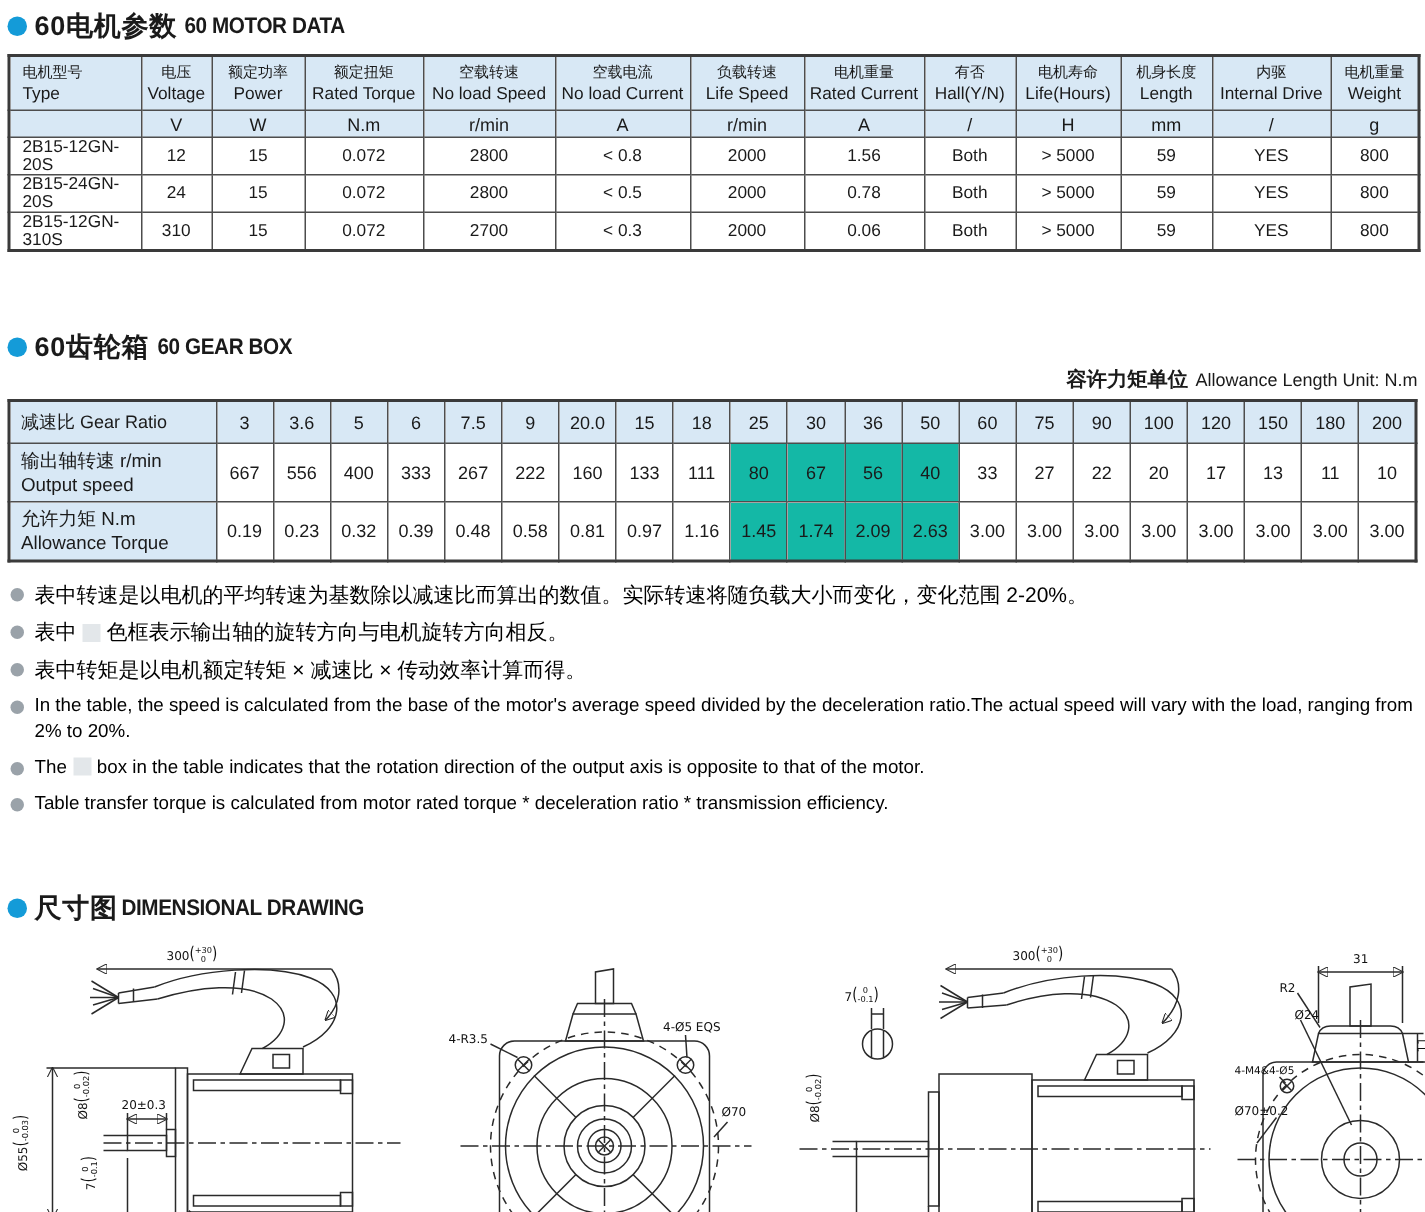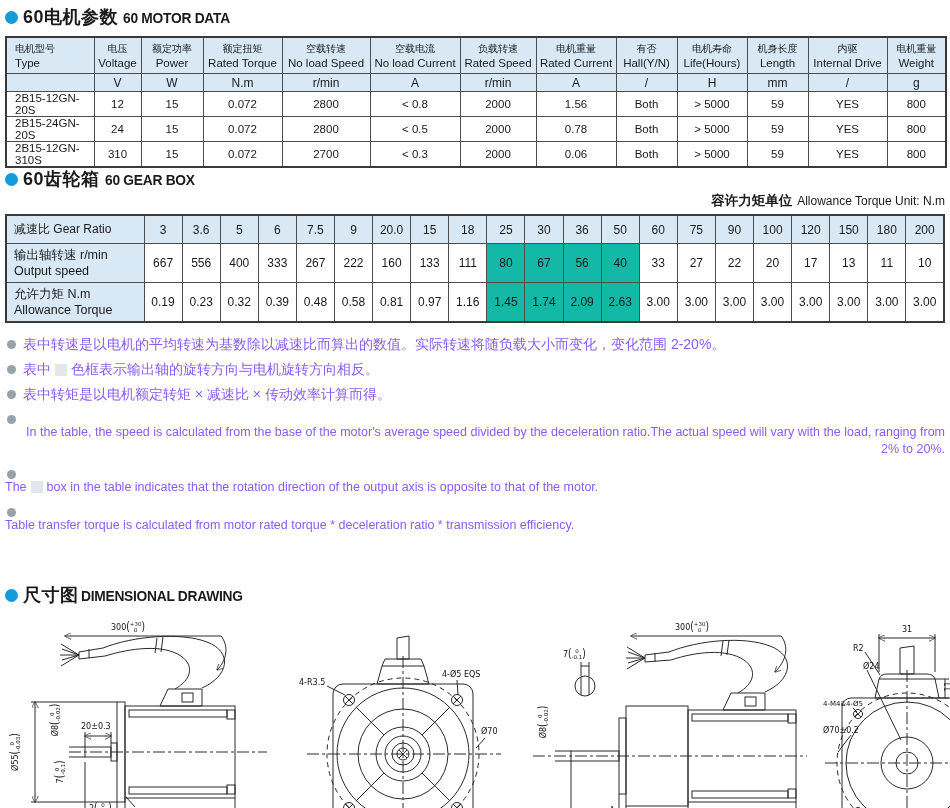--- a/index.html
+++ b/index.html
@@ -25,28 +25,28 @@
   #motor-table .c0{text-align:left;padding-left:8px;}
   #gear-table{margin-top:4px;}
   #gear-table td{font-size:12px;}
   #gear-table .r0 td{height:27px;}
   #gear-table .r1 td,#gear-table .r2 td{height:38px;}
   #gear-table .glabel{text-align:left;padding-left:7px;}
   #gear-table .glabel div{line-height:16px;font-size:12.5px;}
   .unit-note{display:flex;justify-content:flex-end;align-items:baseline;gap:5px;margin-top:32px;height:18px;}
   .unit-note .zh{font-size:13.5px;font-weight:bold;}
   .unit-note .en{font-size:12px;}
-  .gear-gap{}
+  .gear-gap{margin-top:52px;}
 
   
   #notes{list-style:none;margin:12px 0 0 0;padding:0;}
-  #notes li{display:flex;align-items:flex-start;margin:0 0 7px 0;color:#8b5cf6;text-align:right;}
+  #notes li{display:flex;align-items:flex-start;margin:0 0 7px 0;color:#000000;}
   #notes li .note-dot{width:9px;height:9px;border-radius:50%;background:#9aa2a9;margin:5px 7px 0 2px;flex:none;}
   #notes li.zh{font-size:14px;line-height:18px;}
-  #notes li.en{font-size:12.5px;line-height:17px;flex-direction:column;}
+  #notes li.en{font-size:12.5px;line-height:17px;}
   .note-box{display:inline-block;width:12px;height:12px;background:#e3e7ea;margin:0 4px;vertical-align:-2px;}
 
   
   .draw-row{display:flex;margin-top:14px;height:228px;}
   .panel{position:relative;height:228px;flex:none;}
   .p1{width:268px;} .p2{width:212px;margin-left:26px;} .p3{width:288px;margin-left:12px;} .p4{width:168px;margin-left:12px;}
   .panel svg{position:absolute;left:0;top:0;}
   .panel svg line,.panel svg path,.panel svg rect,.panel svg circle,.panel svg polygon{stroke:#2a2a2a;fill:none;stroke-width:1;}
   .cl{stroke-dasharray:12 3 3 3;}
   .dash{stroke-dasharray:5 4;}
@@ -106,21 +106,21 @@
           <th>
             <div class="hzh">空载转速</div>
             <div class="hen">No load Speed</div>
           </th>
           <th>
             <div class="hzh">空载电流</div>
             <div class="hen">No load Current</div>
           </th>
           <th>
             <div class="hzh">负载转速</div>
-            <div class="hen">Rated Speed</div>
+            <div class="hen">Life Speed</div>
           </th>
           <th>
             <div class="hzh">电机重量</div>
             <div class="hen">Rated Current</div>
           </th>
           <th>
             <div class="hzh">有否</div>
             <div class="hen">Hall(Y/N)</div>
           </th>
           <th>
@@ -206,21 +206,21 @@
   </table>
 
   <div class="sec-head gear-gap">
     <span class="dot"></span>
     <span class="zh">60齿轮箱</span>
     <span class="en">60 GEAR BOX</span>
   </div>
 
   <div class="unit-note" style="margin-top:2px">
     <span class="zh">容许力矩单位</span>
-    <span class="en">Allowance Torque Unit: N.m</span>
+    <span class="en">Allowance Length Unit: N.m</span>
   </div>
 
   <table id="gear-table">
     <colgroup id="gt-cols">
         <col style="width: 138px;">
         <col>
         <col>
         <col>
         <col>
         <col>

